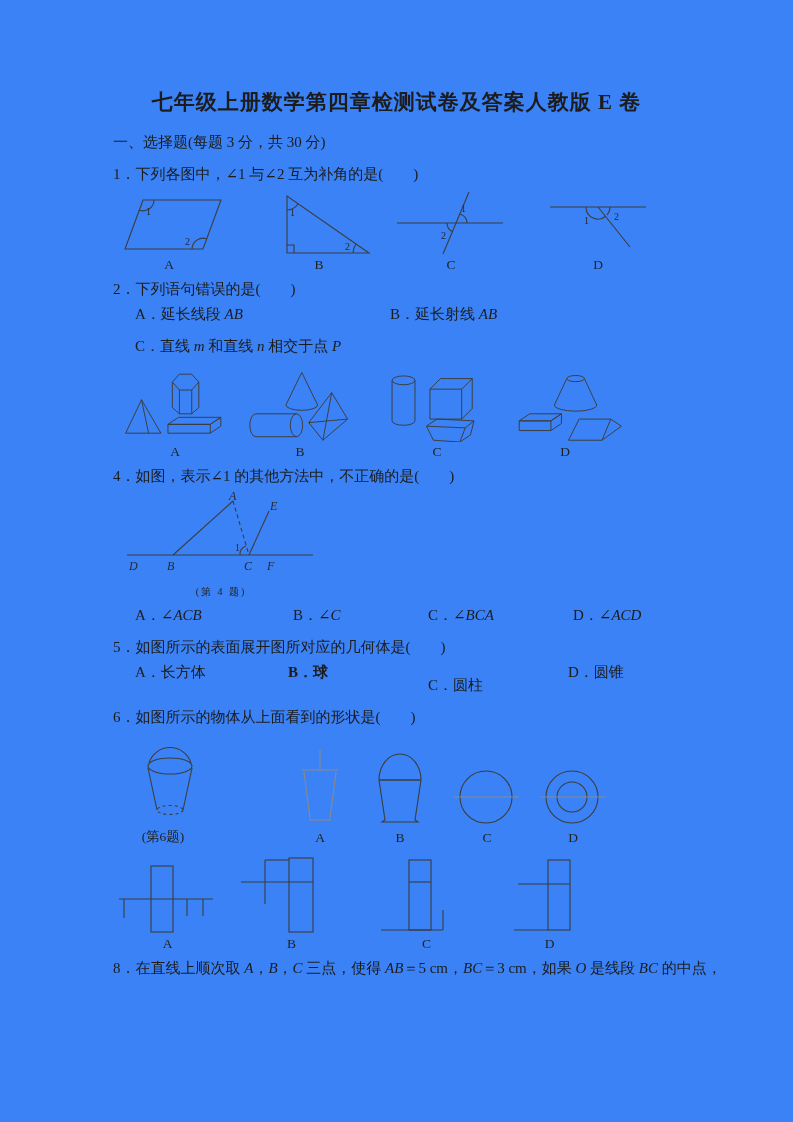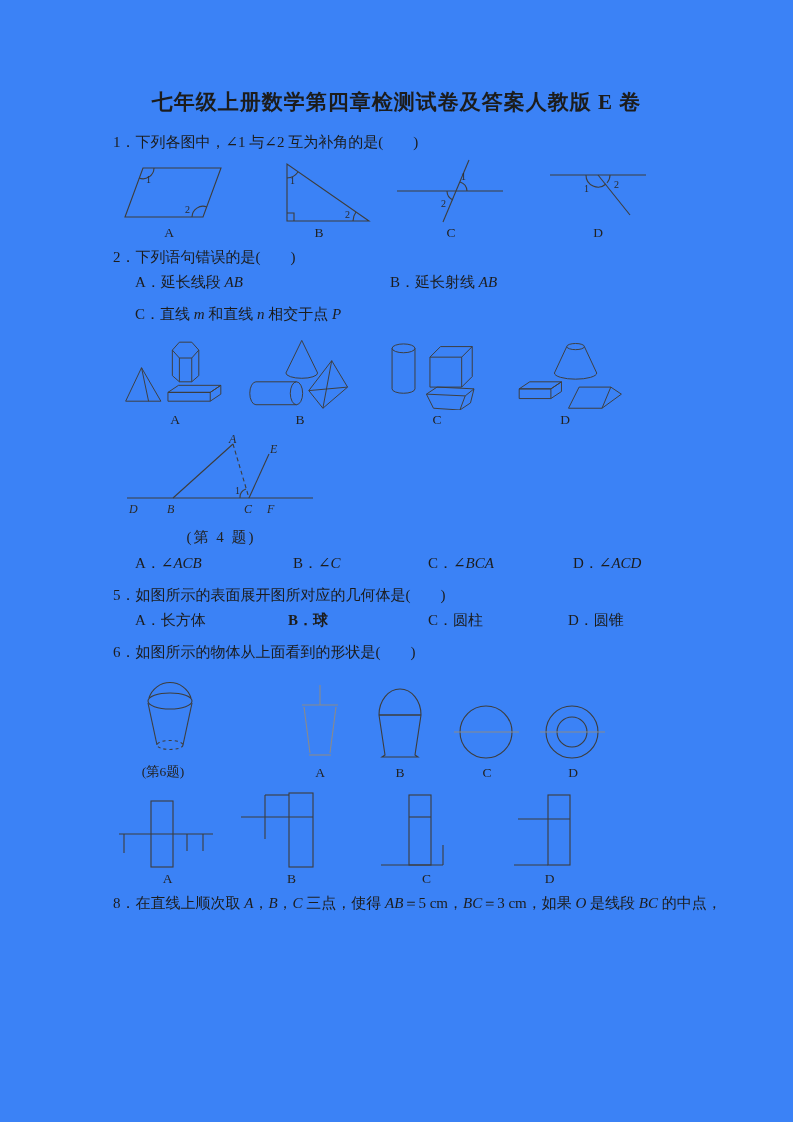--- a/index.html
+++ b/index.html
@@ -18,21 +18,21 @@
     font-size:21px;font-weight:700;letter-spacing:1px;
     text-align:center;margin:0 -56px 16px -113px;
   }
   p.t{font-size:15px;line-height:21px;margin:0 0 11px 0;}
   p.stem{margin-bottom:4px;}
   p.indent{padding-left:22px;}
   i{}
   .row{display:flex;align-items:flex-end;margin:2px 0 6px 0;}
   figure{margin:0;text-align:center;}
   figcaption{font-size:13.5px;margin-top:2px;color:#222;}
-  .cap{font-size:15px;letter-spacing:2px;}
+  .cap{font-size:10px;letter-spacing:2px;}
   svg{display:block;margin:0 auto;}
   svg path,svg line,svg ellipse,svg circle,svg rect{fill:none;stroke:#3d3d3d;stroke-width:1.1;}
   svg .gray{stroke:#8a8a8a;}
   svg .dash{stroke-dasharray:4 3;}
   svg .dash2{stroke-dasharray:3 3;}
   svg text{fill:#2a2a2a;stroke:none;font-family:"Liberation Serif","DejaVu Serif",serif;}
   svg text.num{font-size:10px;}
   svg text.pt{font-size:12px;font-style:italic;}
   
   .q1row .fig{width:112px;}
@@ -57,29 +57,30 @@
   .q7row .fig:nth-child(3){margin-left:35px;width:95px;}
   .q7row .fig:nth-child(4){margin-left:28px;width:95px;}
   
   .optrow{display:flex;font-size:15px;line-height:21px;margin:0 0 11px 0;padding-left:22px;}
   .optrow.q2 span.opt:nth-child(1){width:255px;}
   .optrow.q4o span.opt:nth-child(1){width:158px;}
   .optrow.q4o span.opt:nth-child(2){width:135px;}
   .optrow.q4o span.opt:nth-child(3){width:145px;}
   .optrow.q5o span.opt:nth-child(1){width:153px;}
   .optrow.q5o span.opt:nth-child(2){width:140px;font-weight:bold;}
-  .optrow.q5o span.opt:nth-child(3){width:140px;}
+  .optrow.q5o span.opt:nth-child(3){width:140px;margin-top:13px;}
 </style>
 </head>
 <body>
 
 <div class="page">
 
   <h1 class="title">七年级上册数学第四章检测试卷及答案人教版 E 卷</h1>
 
+  <p class="t">一、选择题(每题 3 分，共 30 分)</p>
 
   <p class="t stem">1．下列各图中，∠1 与∠2 互为补角的是(　　)</p>
   <div class="row q1row">
     <figure class="fig">
       <svg width="112" height="66" viewBox="0 0 112 66">
         <path d="M12,60 L30,11 L108,11 L90,60 Z"></path>
         <path d="M41,11 A11,11 0 0 1 26,21"></path>
         <path d="M79,60 A11,11 0 0 1 94,50"></path>
         <text class="num" x="33" y="26">1</text>
         <text class="num" x="72" y="56">2</text>
@@ -184,20 +185,21 @@
         <path d="M8,60 L20,52 L56,52 L44,60 Z"></path>
         <path d="M8,60 L44,60 L44,71 L8,71 Z"></path>
         <path d="M44,60 L56,52 L56,63 L44,71"></path>
         <path d="M64,82 L76,58 L112,58 L102,82 Z"></path>
         <path d="M112,58 L124,66 L102,82"></path>
       </svg>
       <figcaption>D</figcaption>
     </figure>
   </div>
 
+  <p class="t stem">4．如图，表示∠1 的其他方法中，不正确的是(　　)</p>
   <div class="row q4row">
     <figure class="fig">
       <svg width="200" height="92" viewBox="0 0 200 92">
         <path d="M6,64 L192,64"></path>
         <path d="M52,64 L112,10"></path>
         <path class="dash" d="M112,10 L128,64"></path>
         <path d="M128,64 L148,20"></path>
         <path d="M119,64 A9,9 0 0 1 125,55"></path>
         <text class="pt" x="108" y="9">A</text>
         <text class="pt" x="149" y="19">E</text>

